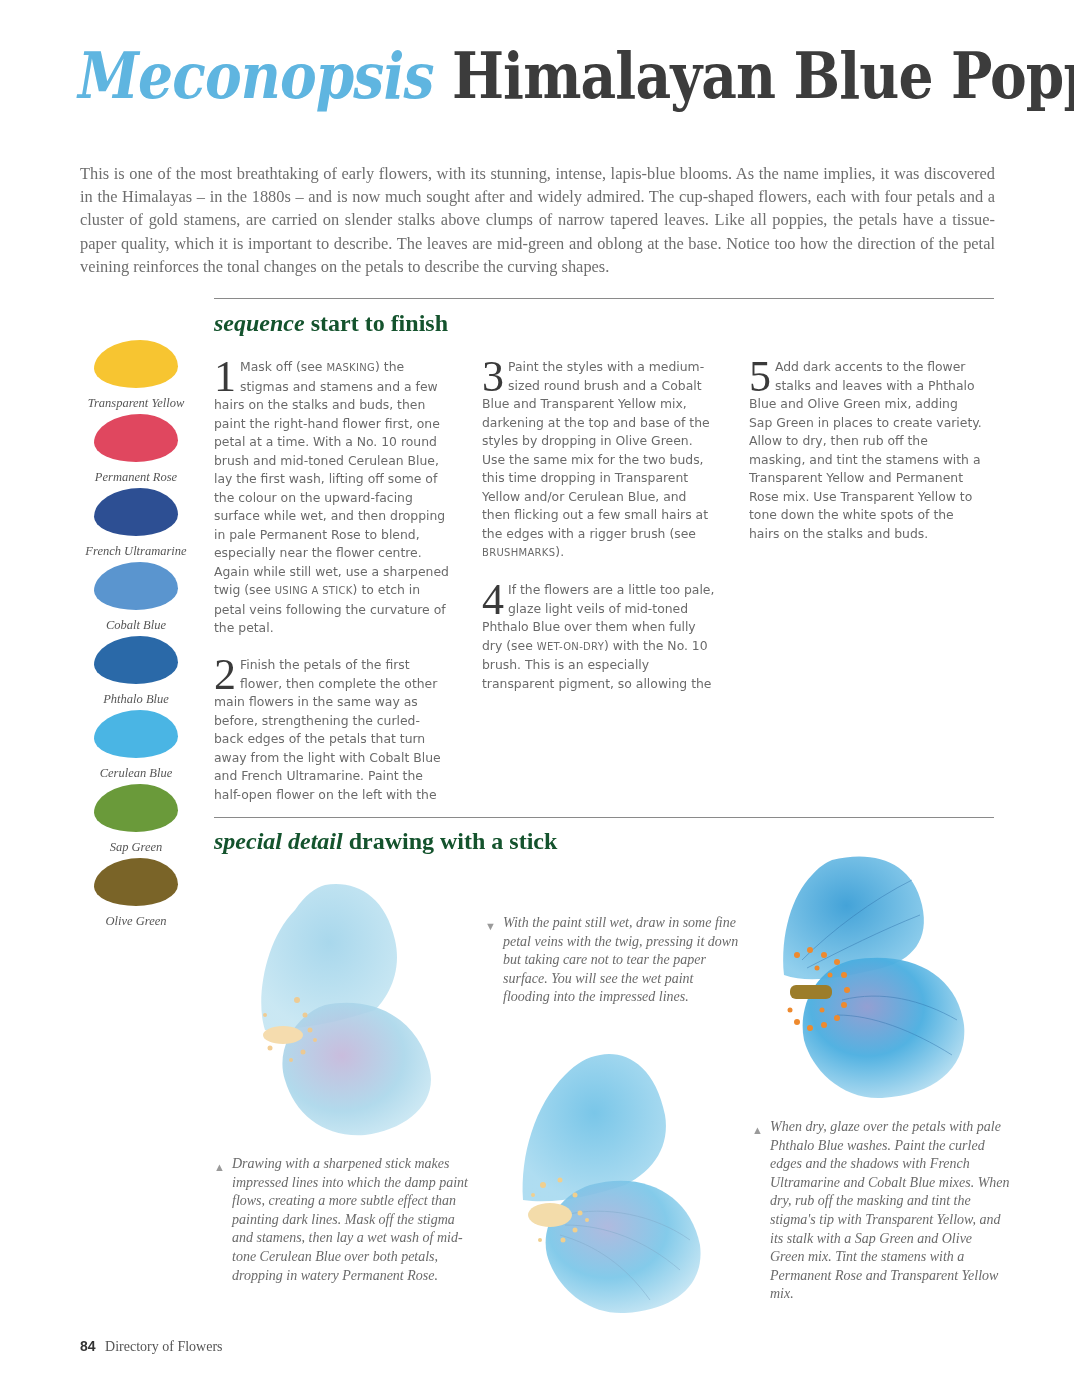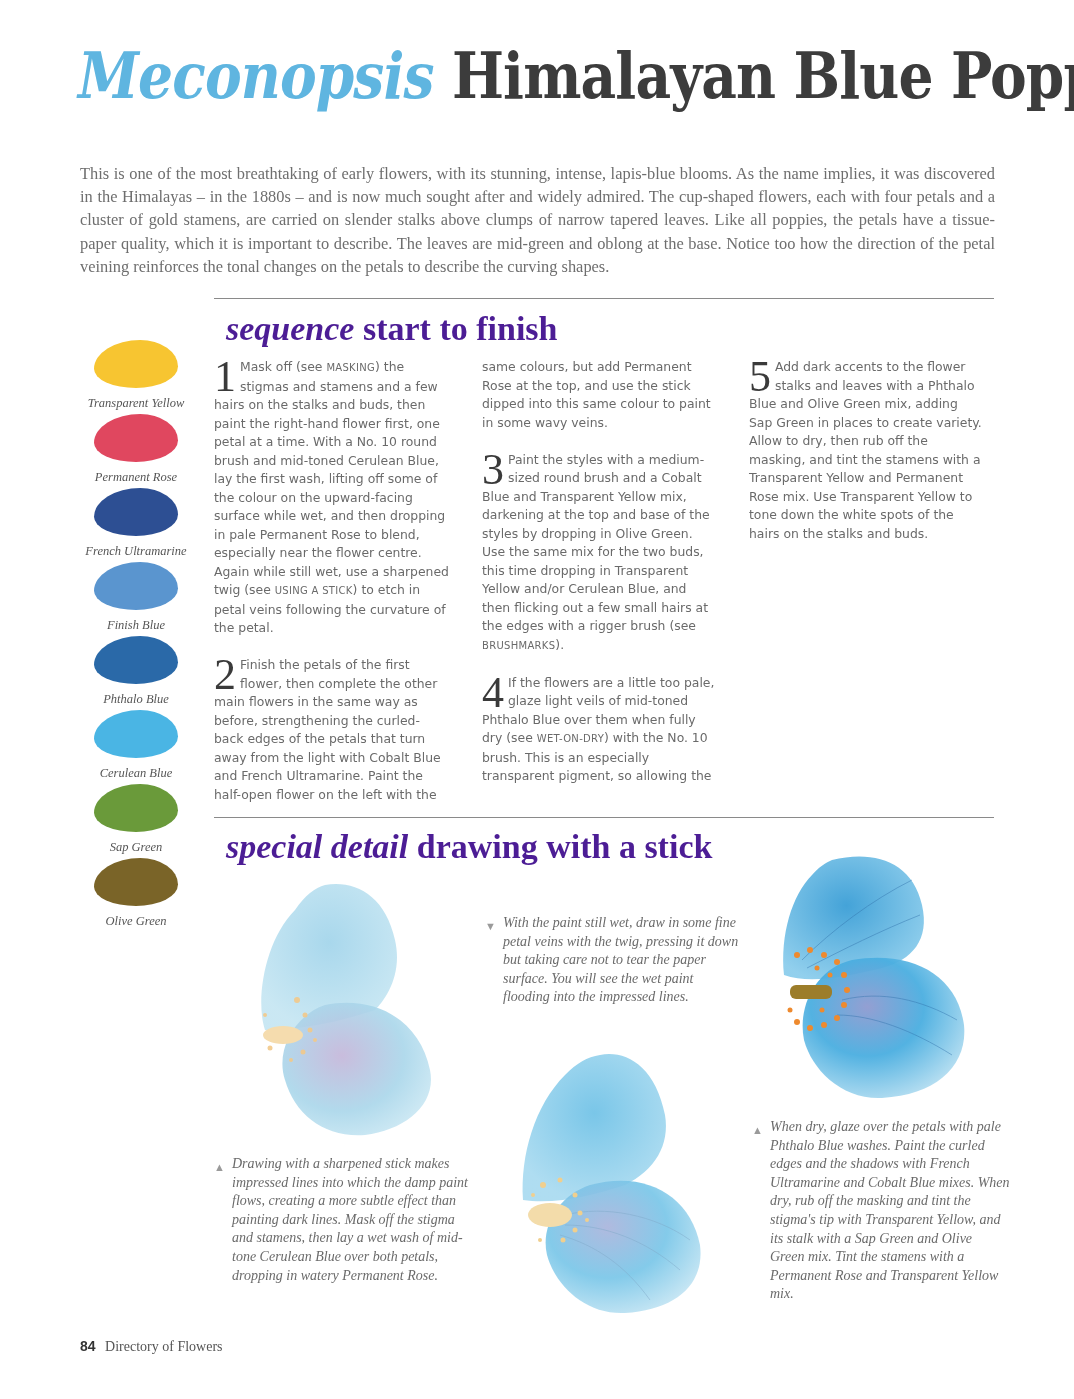--- a/index.html
+++ b/index.html
@@ -7,21 +7,21 @@
   body { position: relative; font-family: "Liberation Serif", serif; color: #3a3a3a; }
 
   .title { position: absolute; left: 78px; top: 36px; font-size: 64px; line-height: 80px; white-space: nowrap; letter-spacing: -1px; font-family: "DejaVu Serif", serif; transform: scaleX(0.86); transform-origin: left top; }
   .title .latin { color: #5fb5e0; font-style: italic; }
   .title .common { color: #3c3c3c; }
 
   .intro { position: absolute; left: 80px; top: 130px; width: 915px; font-size: 16.4px; line-height: 23.2px; color: #6e6e6e; text-align: justify; font-family: "Liberation Serif", serif; margin-top: 32px; }
 
   .rule { position: absolute; height: 1px; background: #8a8a8a; }
 
-  .section-head { position: absolute; font-size: 34px; color: #4c1d95; white-space: nowrap; font-family: "Liberation Serif", serif; margin-left: 12px; }
+  .section-head { position: absolute; font-size: 24px; color: #14532d; white-space: nowrap; font-family: "Liberation Serif", serif; }
   .section-head .em { font-style: italic; }
 
   .swatches { position: absolute; left: 76px; top: 340px; width: 120px; }
   .swatch { position: absolute; left: 0; width: 120px; text-align: center; }
   .swatch .blob { display: block; margin: 0 auto; width: 84px; height: 48px; border-radius: 55% 45% 50% 50% / 60% 55% 45% 40%; }
   .swatch .label { display: block; margin-top: 8px; font-style: italic; font-size: 12.5px; color: #555; white-space: nowrap; }
 
   .col { position: absolute; width: 235px; font-family: "DejaVu Sans", sans-serif; font-size: 12.4px; line-height: 18.5px; color: #6a6a6a; }
   .col p { margin-bottom: 18.5px; }
   .dropnum { float: left; font-family: "Liberation Serif", serif; font-size: 44px; line-height: 34px; color: #3a3a3a; margin-right: 4px; margin-top: 2px; }
@@ -59,21 +59,21 @@
     <div class="swatch" style="top: 74px;">
       <span class="blob" style="background: rgb(224, 71, 95);"></span>
       <span class="label">Permanent Rose</span>
     </div>
     <div class="swatch" style="top: 148px;">
       <span class="blob" style="background: rgb(45, 79, 147);"></span>
       <span class="label">French Ultramarine</span>
     </div>
     <div class="swatch" style="top: 222px;">
       <span class="blob" style="background: rgb(90, 149, 207);"></span>
-      <span class="label">Finish Blue</span>
+      <span class="label">Cobalt Blue</span>
     </div>
     <div class="swatch" style="top: 296px;">
       <span class="blob" style="background: rgb(42, 105, 168);"></span>
       <span class="label">Phthalo Blue</span>
     </div>
     <div class="swatch" style="top: 370px;">
       <span class="blob" style="background: rgb(74, 181, 228);"></span>
       <span class="label">Cerulean Blue</span>
     </div>
     <div class="swatch" style="top: 444px;">
@@ -84,21 +84,20 @@
       <span class="blob" style="background: rgb(122, 100, 40);"></span>
       <span class="label">Olive Green</span>
     </div>
   </div>
 
 <div class="col" id="col1" style="left:214px; top:358px;">
     <p><span class="dropnum">1</span><span>Mask off (see </span><span class="sc">MASKING</span><span>) the stigmas and stamens and a few hairs on the stalks and buds, then paint the right-hand flower first, one petal at a time. With a No. 10 round brush and mid-toned Cerulean Blue, lay the first wash, lifting off some of the colour on the upward-facing surface while wet, and then dropping in pale Permanent Rose to blend, especially near the flower centre. Again while still wet, use a sharpened twig (see </span><span class="sc">USING A STICK</span><span>) to etch in petal veins following the curvature of the petal.</span></p>
     <p><span class="dropnum">2</span><span>Finish the petals of the first flower, then complete the other main flowers in the same way as before, strengthening the curled-back edges of the petals that turn away from the light with Cobalt Blue and French Ultramarine. Paint the half-open flower on the left with the </span></p>
   </div>
 <div class="col" id="col2" style="left:482px; top:358px;">
-    <p><span>same colours, but add Permanent Rose at the top, and use the stick dipped into this same colour to paint in some wavy veins.</span></p>
     <p><span class="dropnum">3</span><span>Paint the styles with a medium-sized round brush and a Cobalt Blue and Transparent Yellow mix, darkening at the top and base of the styles by dropping in Olive Green. Use the same mix for the two buds, this time dropping in Transparent Yellow and/or Cerulean Blue, and then flicking out a few small hairs at the edges with a rigger brush (see </span><span class="sc">BRUSHMARKS</span><span>).</span></p>
     <p><span class="dropnum">4</span><span>If the flowers are a little too pale, glaze light veils of mid-toned Phthalo Blue over them when fully dry (see </span><span class="sc">WET-ON-DRY</span><span>) with the No. 10 brush. This is an especially transparent pigment, so allowing the </span></p>
   </div>
 <div class="col" id="col3" style="left:749px; top:358px;">
     <p><span class="dropnum">5</span><span>Add dark accents to the flower stalks and leaves with a Phthalo Blue and Olive Green mix, adding Sap Green in places to create variety. Allow to dry, then rub off the masking, and tint the stamens with a Transparent Yellow and Permanent Rose mix. Use Transparent Yellow to tone down the white spots of the hairs on the stalks and buds.</span></p>
   </div>
 
 <div class="rule" style="left:214px; top:817px; width:780px;"></div>
 
 <h2 class="section-head" style="left:214px; top:828px;">

